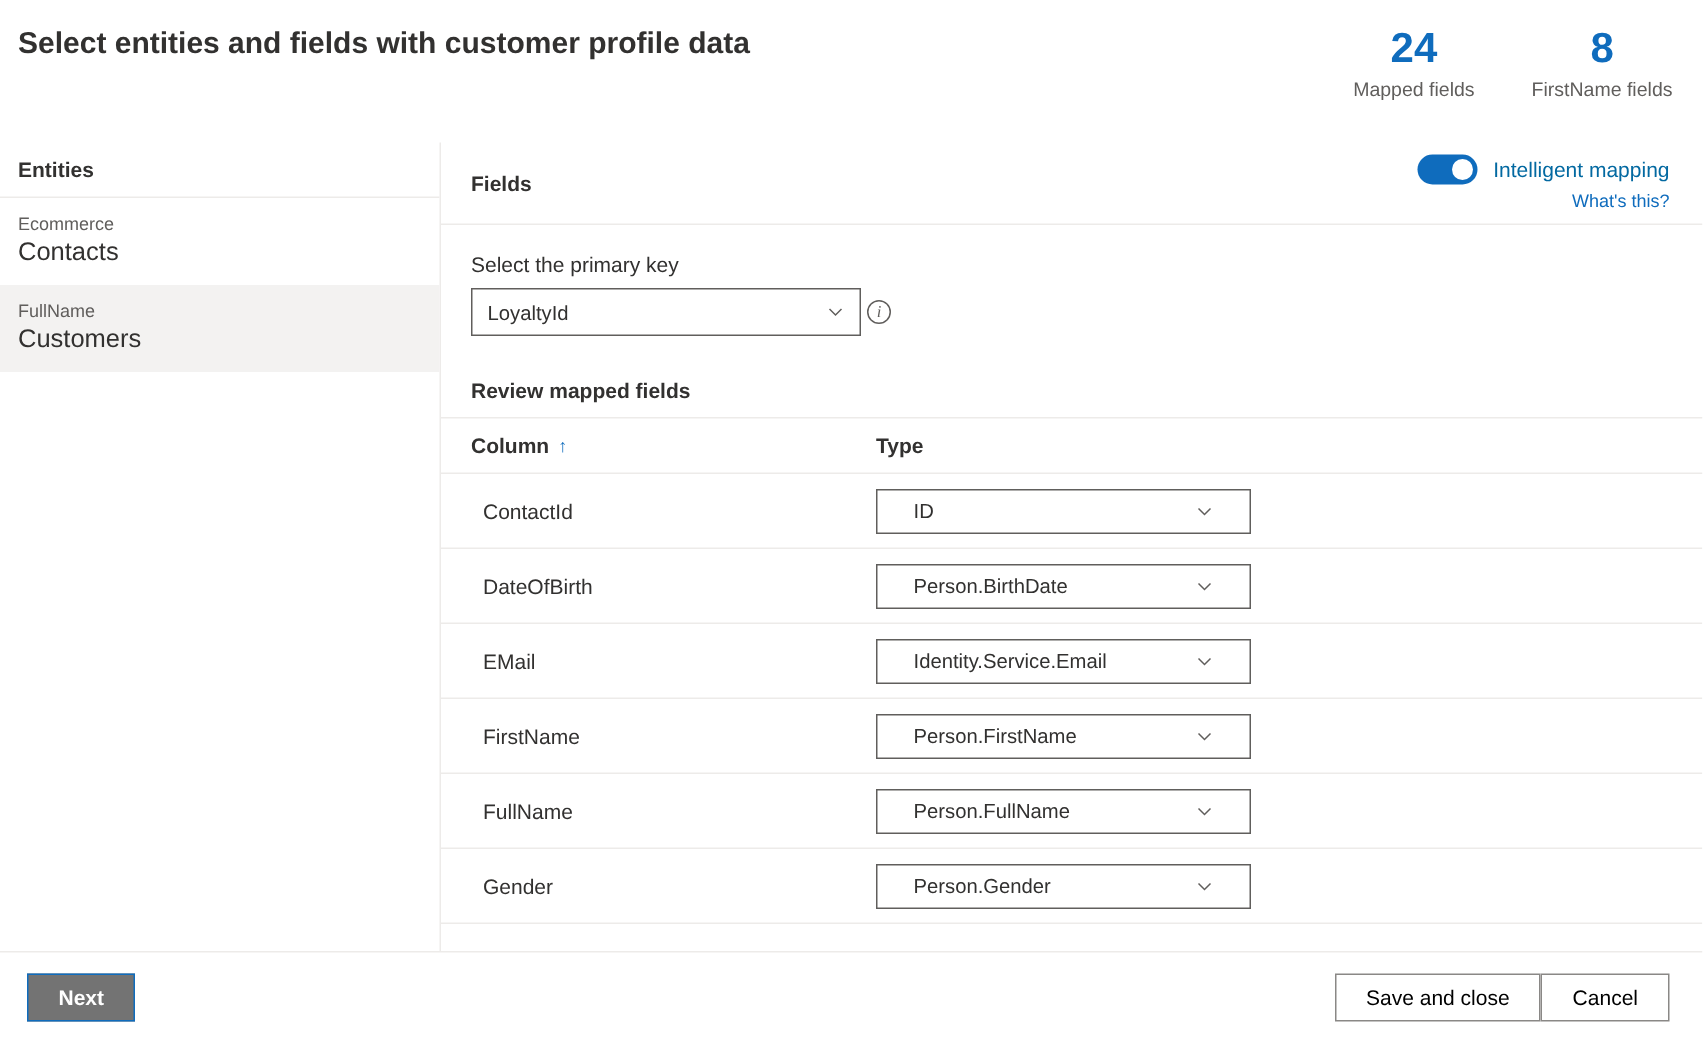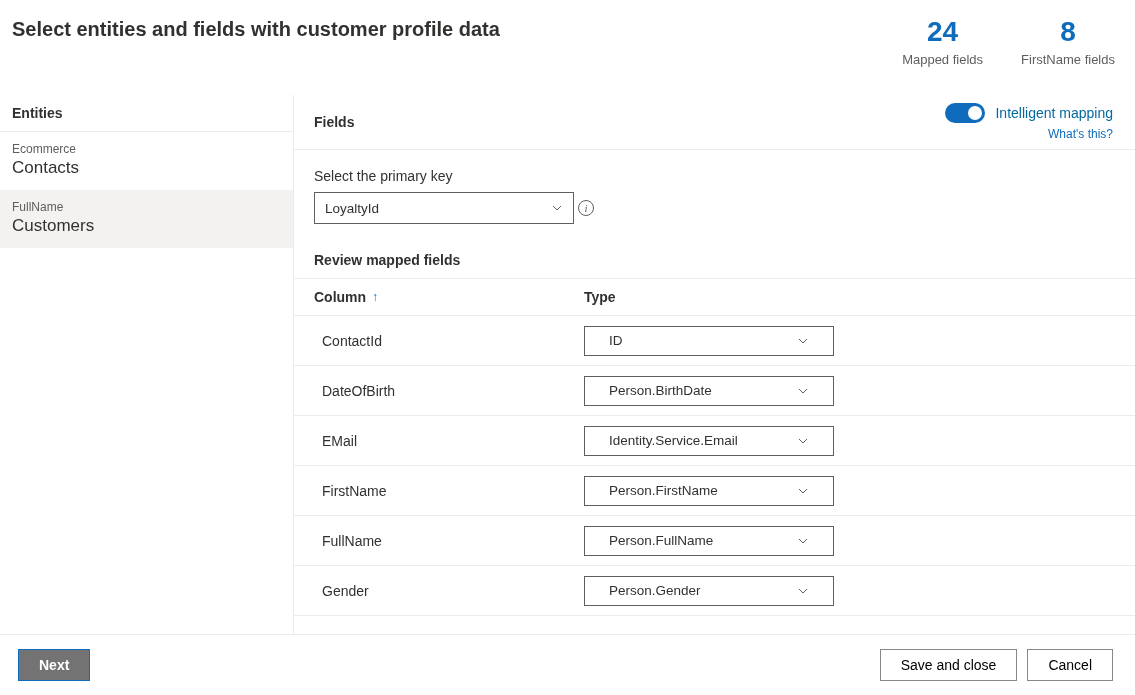--- a/index.html
+++ b/index.html
@@ -242,21 +242,20 @@
       font-family: inherit;
     }
     .btn-primary {
       background: #737373;
       color: #fff;
       border-color: #0f6cbd;
       font-weight: 600;
     }
     .footer-right {
       display: flex;
-      gap: 10px;
     }
   </style>
 </head>
 <body>
 
 <div class="header">
   <h1 class="page-title">Select entities and fields with customer profile data</h1>
   <div class="stats">
     <div class="stat">
       <div class="stat-number">24</div>

